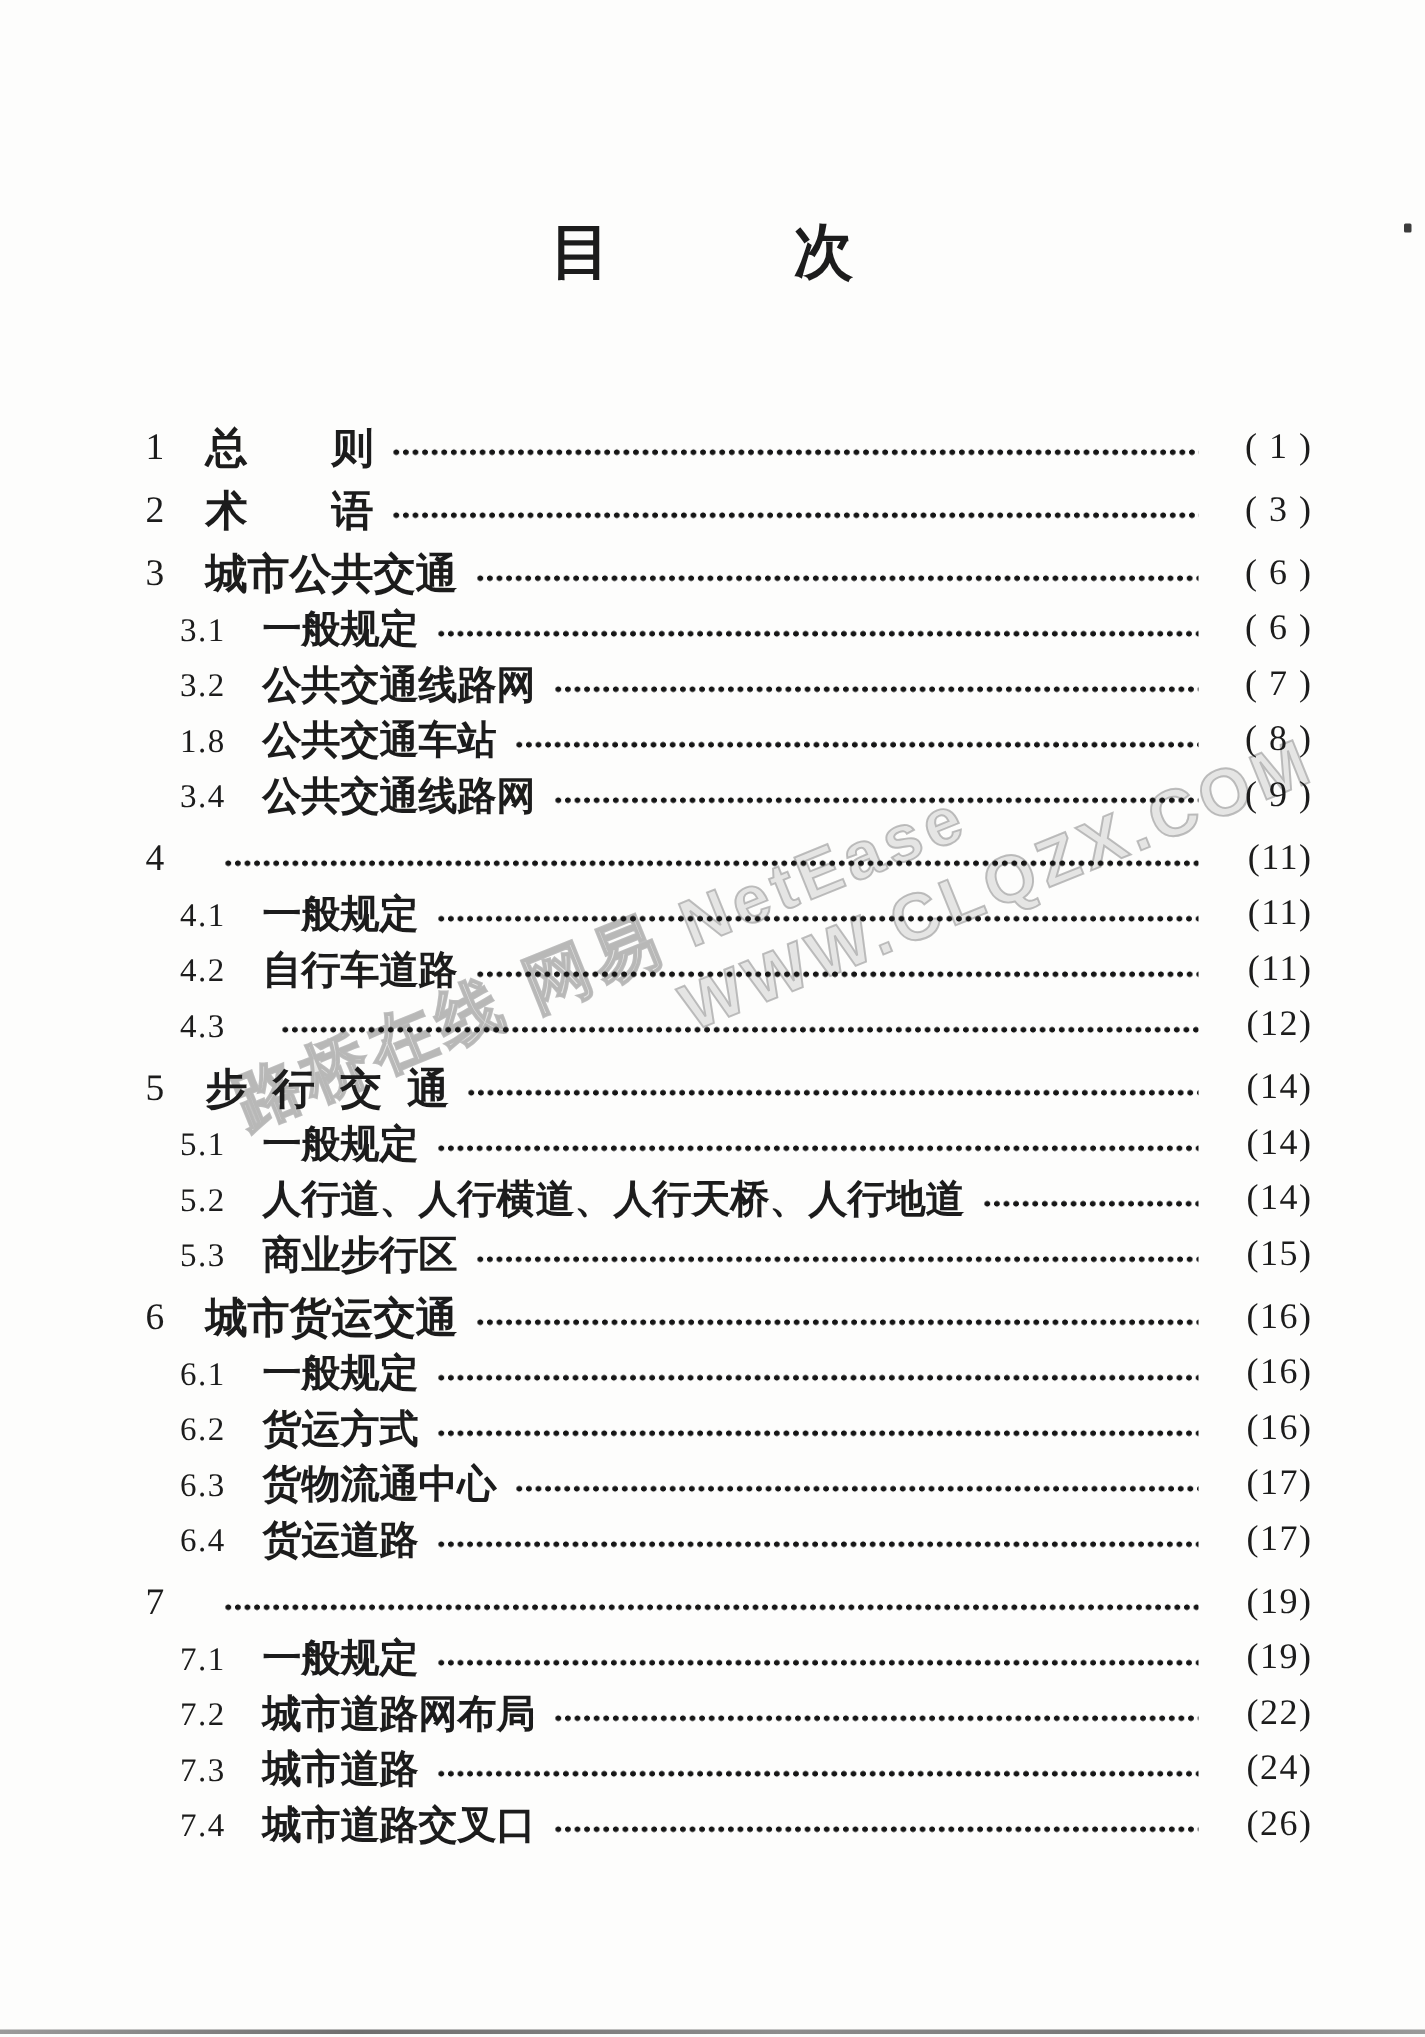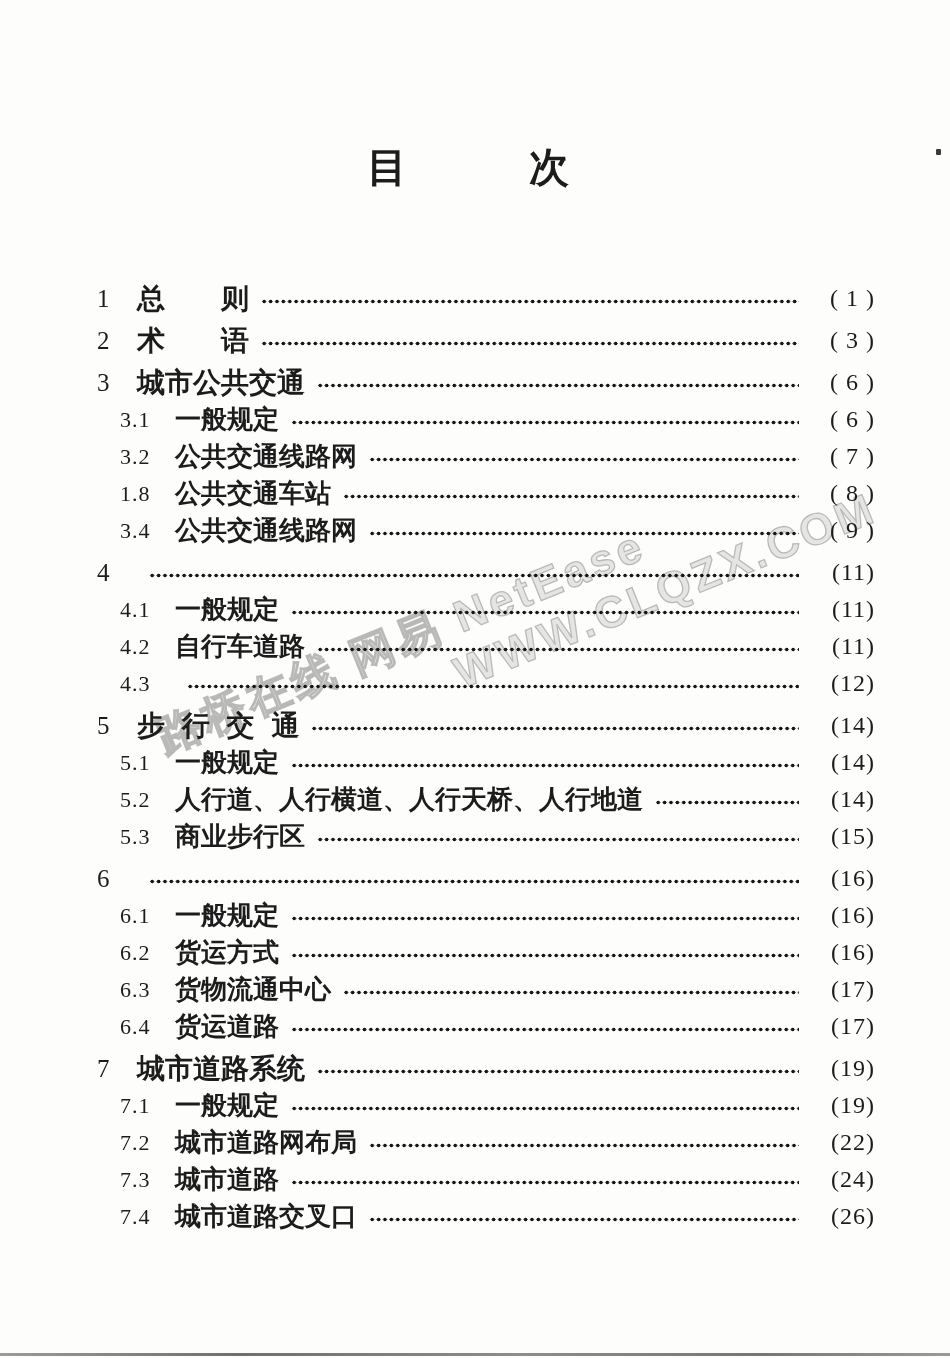--- a/index.html
+++ b/index.html
@@ -232,20 +232,21 @@
 
   <div class="row level-2">
     <span class="num">5.3</span>
     <span class="label">商业步行区</span>
     <span class="leader"></span>
     <span class="pageno">(15)</span>
   </div>
 
   <div class="row level-1">
     <span class="num">6</span>
+    <span class="label">城市货运交通</span>
     <span class="leader"></span>
     <span class="pageno">(16)</span>
   </div>
 
   <div class="row level-2">
     <span class="num">6.1</span>
     <span class="label">一般规定</span>
     <span class="leader"></span>
     <span class="pageno">(16)</span>
   </div>
@@ -266,21 +267,20 @@
 
   <div class="row level-2">
     <span class="num">6.4</span>
     <span class="label">货运道路</span>
     <span class="leader"></span>
     <span class="pageno">(17)</span>
   </div>
 
   <div class="row level-1">
     <span class="num">7</span>
-    <span class="label">城市道路系统</span>
     <span class="leader"></span>
     <span class="pageno">(19)</span>
   </div>
 
   <div class="row level-2">
     <span class="num">7.1</span>
     <span class="label">一般规定</span>
     <span class="leader"></span>
     <span class="pageno">(19)</span>
   </div>

